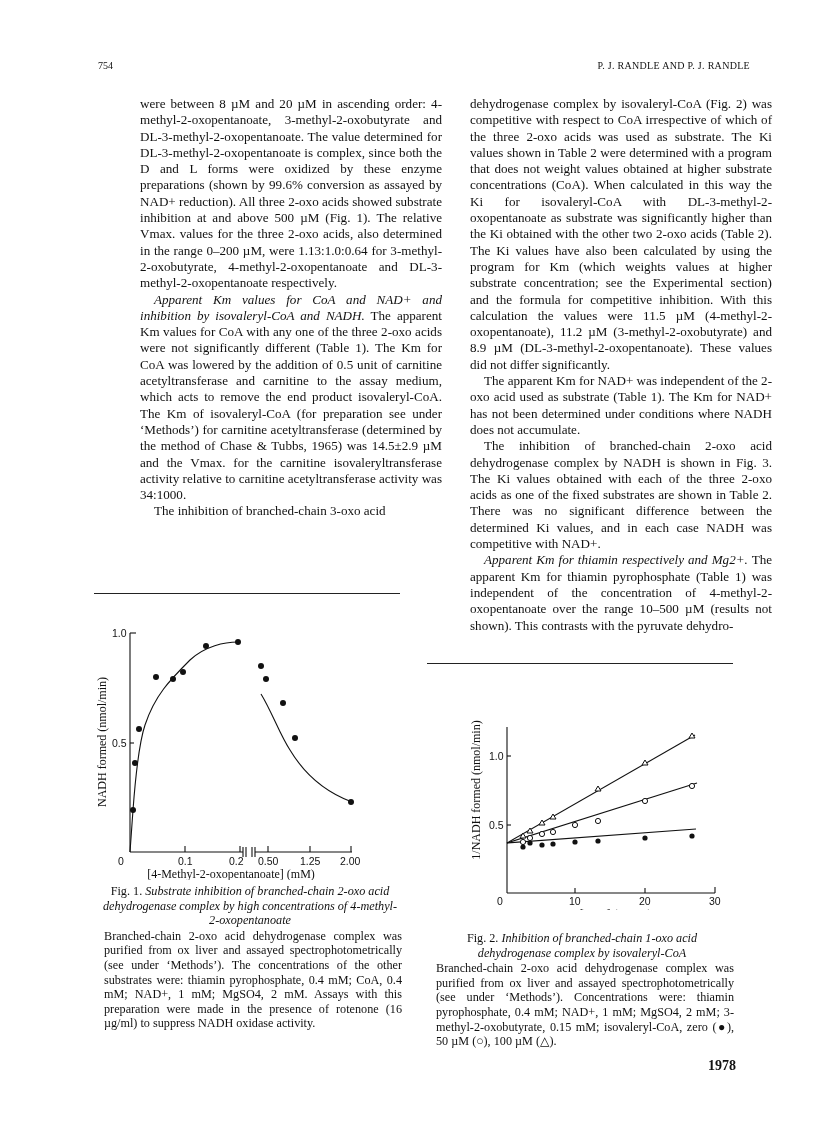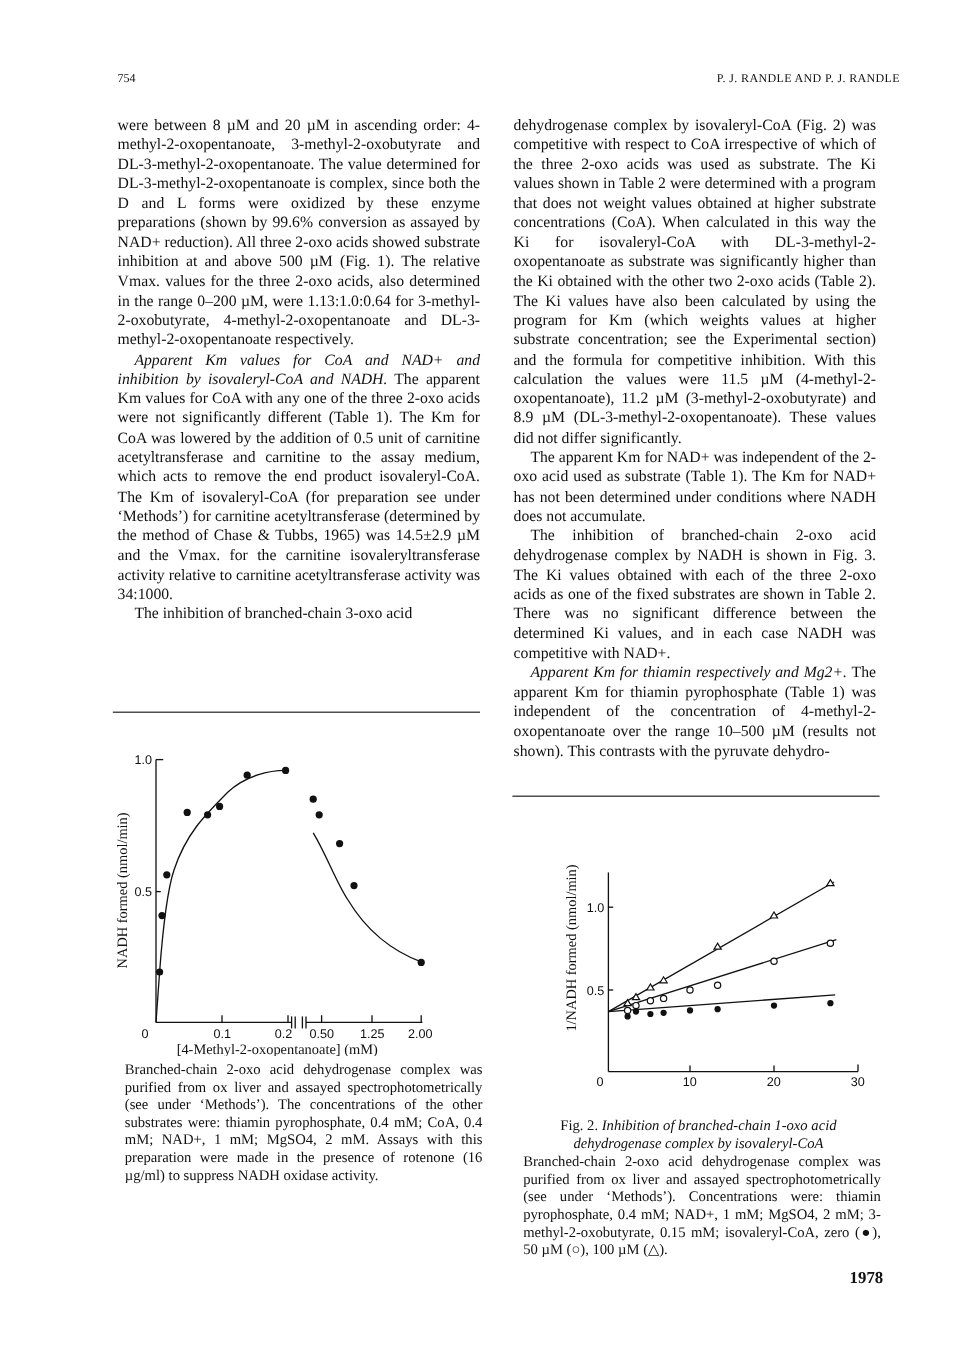--- a/index.html
+++ b/index.html
@@ -2,21 +2,21 @@
 <html><head>
 <meta charset="utf-8">
 <style>
   html, body { margin: 0; padding: 0; background: #ffffff; }
   body { width: 816px; height: 1136px; position: relative; overflow: hidden;
          font-family: "Liberation Serif", "DejaVu Serif", serif; color: #111; }
   .abs { position: absolute; }
   .header { top: 60px; left: 98px; width: 652px; height: 18px; font-size: 10px; }
   .header .pg { position: absolute; left: 0; top: 0; }
   .header .auth { position: absolute; right: 0; top: 0; letter-spacing: 0.3px; }
-  .col { font-size: 13.1px; line-height: 16.3px; text-align: justify; }
+  .col { font-size: 13.1px; line-height: 16.3px; text-align: justify; margin-left: 42px; }
   .col p { margin: 0; }
   .col p.ind { text-indent: 14px; }
   .col-left { top: 96px; left: 98px; width: 302px; }
   .col-right { top: 96px; left: 428px; width: 302px; }
   .it { font-style: italic; }
   .rule { height: 0; border-top: 1.3px solid #222; }
   .rule-left { top: 593px; left: 94px; width: 306px; }
   .rule-right { top: 663px; left: 427px; width: 306px; }
   .caption { font-size: 12.2px; line-height: 14.6px; text-align: justify; }
   .caption .title { text-align: center; margin-bottom: 1px; }
@@ -98,20 +98,24 @@
     <text x="229" y="865">0.2</text>
     <text x="258" y="865">0.50</text>
     <text x="300" y="865">1.25</text>
     <text x="340" y="865">2.00</text>
   </g>
   <text class="axlabel" x="231" y="878" font-size="12" text-anchor="middle" fill="#111">[4-Methyl-2-oxopentanoate] (mM)</text>
   <text class="axlabel" x="0" y="0" font-size="12" text-anchor="middle" fill="#111" transform="translate(106 742) rotate(-90)">NADH formed (nmol/min)</text>
 </svg>
 
 <div class="abs caption cap1">
+  <div class="title">
+    <span>Fig. 1.</span>
+    <span class="it">Substrate inhibition of branched-chain 2-oxo acid dehydrogenase complex by high concentrations of 4-methyl-2-oxopentanoate</span>
+  </div>
   <div class="body">Branched-chain 2-oxo acid dehydrogenase complex was purified from ox liver and assayed spectrophotometrically (see under ‘Methods’). The concentrations of the other substrates were: thiamin pyrophosphate, 0.4 mM; CoA, 0.4 mM; NAD+, 1 mM; MgSO4, 2 mM. Assays with this preparation were made in the presence of rotenone (16 µg/ml) to suppress NADH oxidase activity.</div>
 </div>
 
 <svg class="abs" style="left:460px; top:690px;" width="280" height="220" viewBox="460 690 280 220">
   <g stroke="#111" stroke-width="1.1" fill="none">
     <line x1="507" y1="727" x2="507" y2="893"></line>
     <line x1="507" y1="893" x2="715" y2="893"></line>
     <line x1="507" y1="756" x2="511" y2="756"></line>
     <line x1="507" y1="825" x2="511" y2="825"></line>
     <line x1="575" y1="893" x2="575" y2="888"></line>

